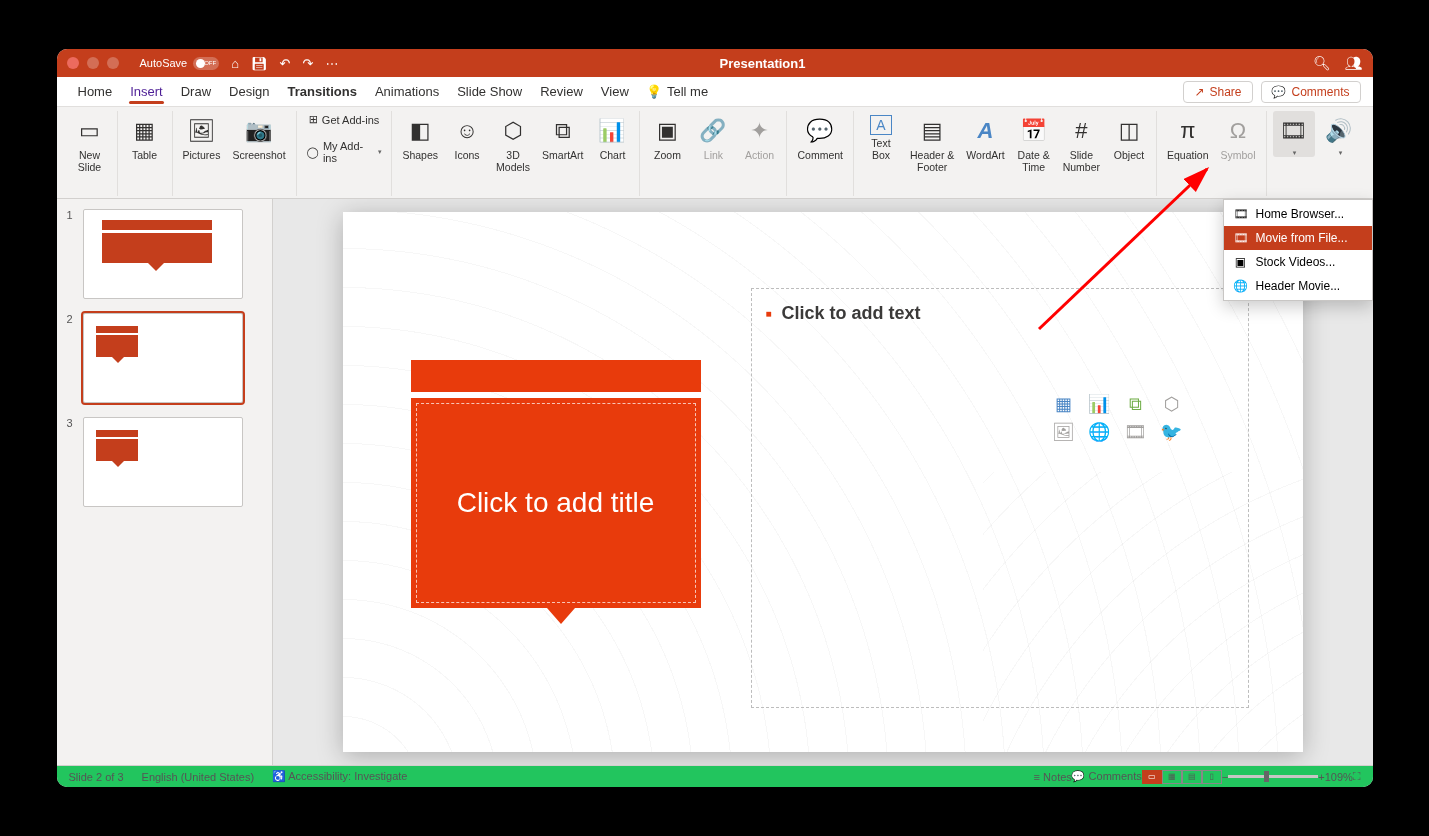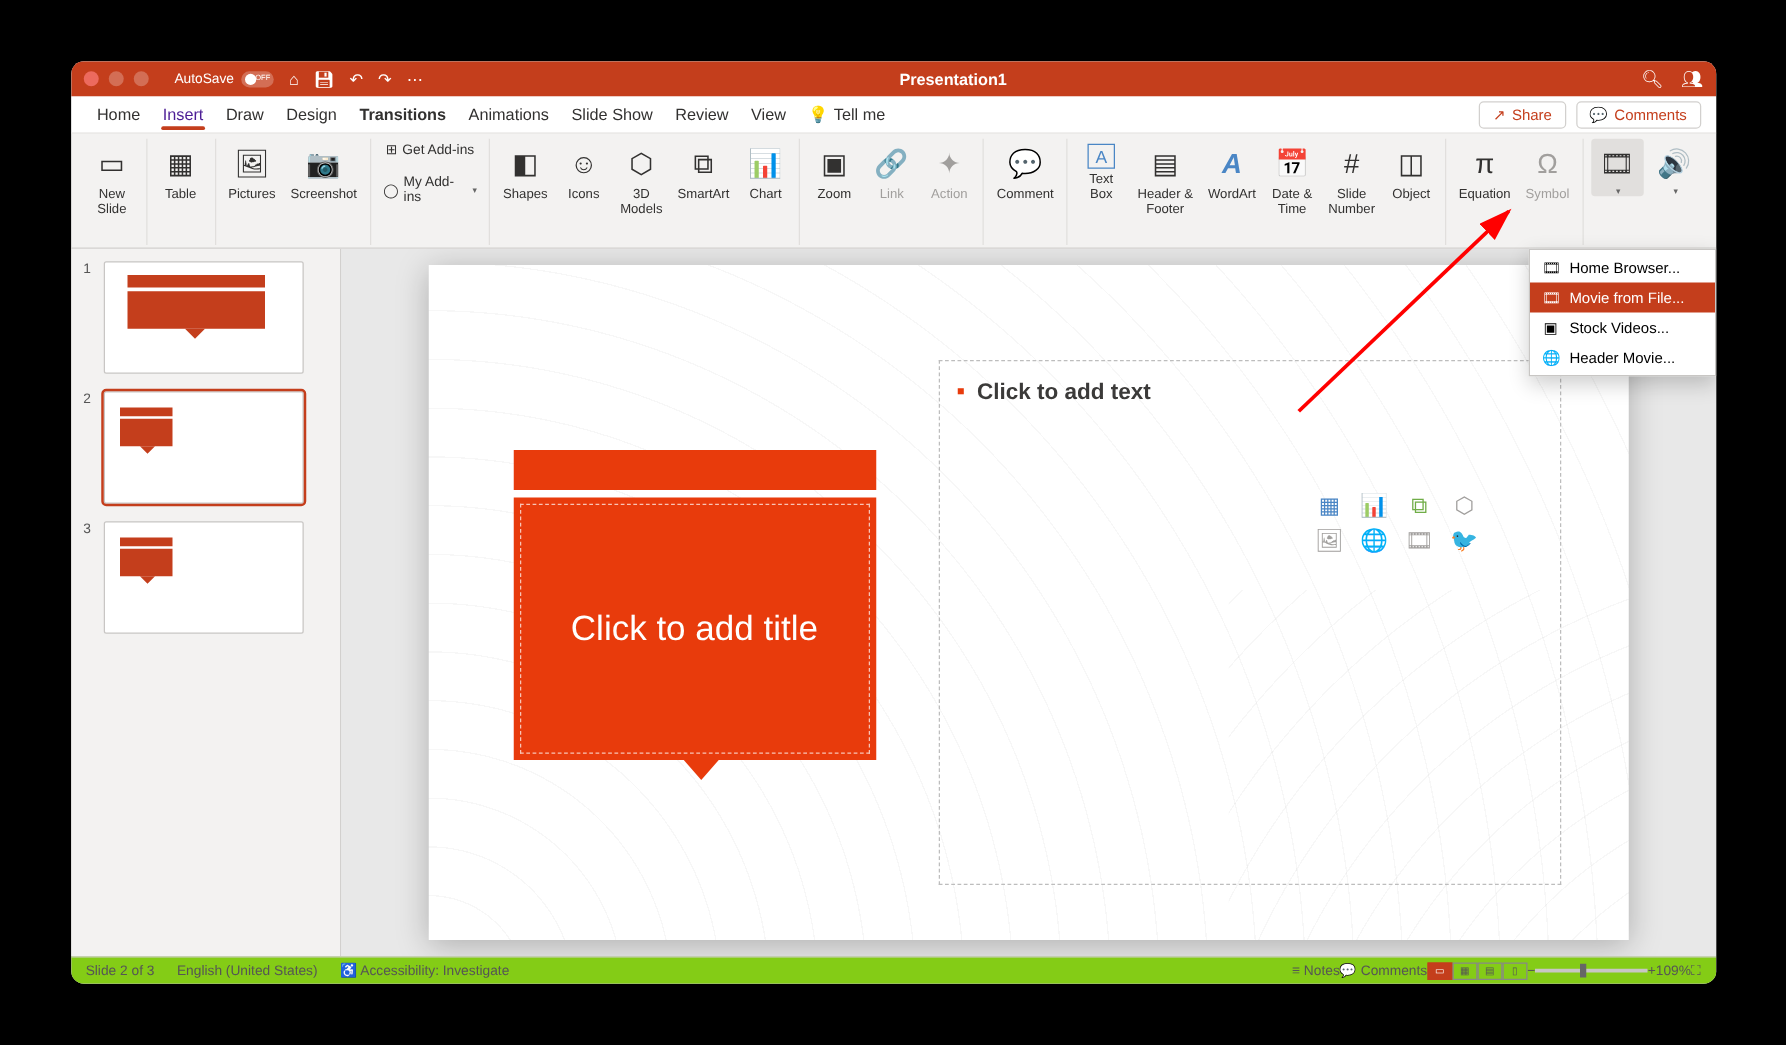--- a/index.html
+++ b/index.html
@@ -76,21 +76,21 @@
 .content-ph { position:absolute; left:408px; top:76px; width:498px; height:420px; border:1px dashed #bdbdbd; padding:14px; }
 .content-ph .bullet { display:flex; align-items:center; gap:10px; font-size:18px; font-weight:700; color:#3b3a39; }
 .content-ph .bullet::before { content:"■"; color:#e83b0c; font-size:10px; }
 .icon-grid { position:absolute; right:60px; top:104px; display:grid; grid-template-columns:repeat(4,30px); gap:6px; }
 .icon-grid span { width:28px; height:22px; display:flex; align-items:center; justify-content:center; font-size:18px; color:#a19f9d; }
 
 
 .arrow-ann { position:absolute; top:110px; right:154px; z-index:5; pointer-events:none; }
 
 
-.status { height:22px; background:#84cc16; border-top:1px solid #d2d0ce; display:flex; align-items:center; padding:0 12px; font-size:11px; color:#555; gap:18px;justify-content:center; }
+.status { height:22px; background:#22c55e; border-top:1px solid #d2d0ce; display:flex; align-items:center; padding:0 12px; font-size:11px; color:#555; gap:18px;justify-content:center; }
 .status .right { margin-left:auto; display:flex; align-items:center; }
 .vbtn { width:20px; height:14px; border:1px solid #888; font-size:8px; display:flex; align-items:center; justify-content:center; }
 .vbtn.active { background:#c43e1c; border-color:#c43e1c; color:#fff;}
 .zoom-slider { width:90px; height:3px; background:#c8c6c4; position:relative; }
 .zoom-slider .knob { position:absolute; left:40%; top:-4px; width:5px; height:11px; background:#666; }
 
 svg { display:block; }
 </style>
 </head>
 <body>

